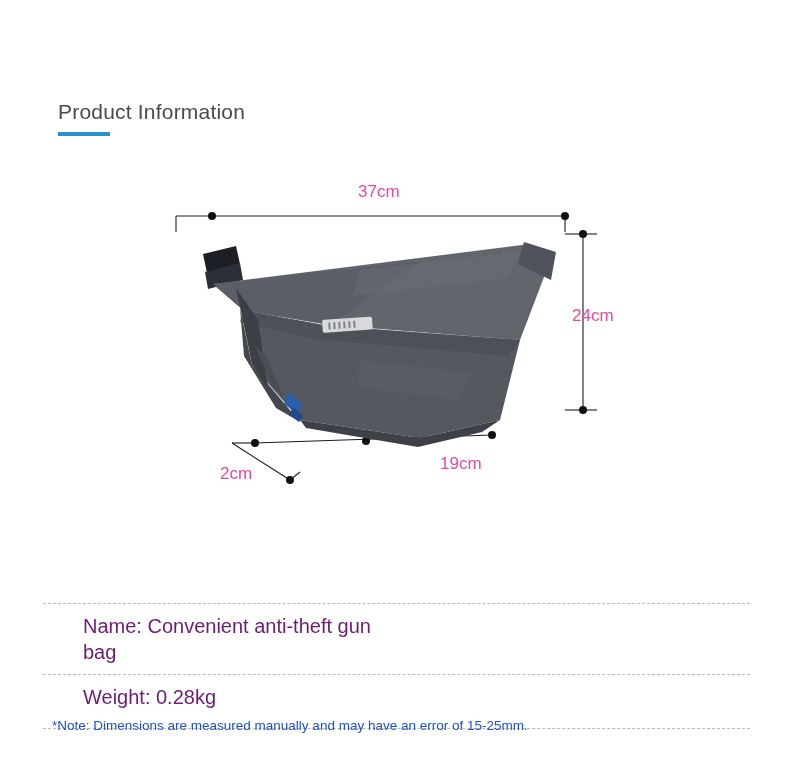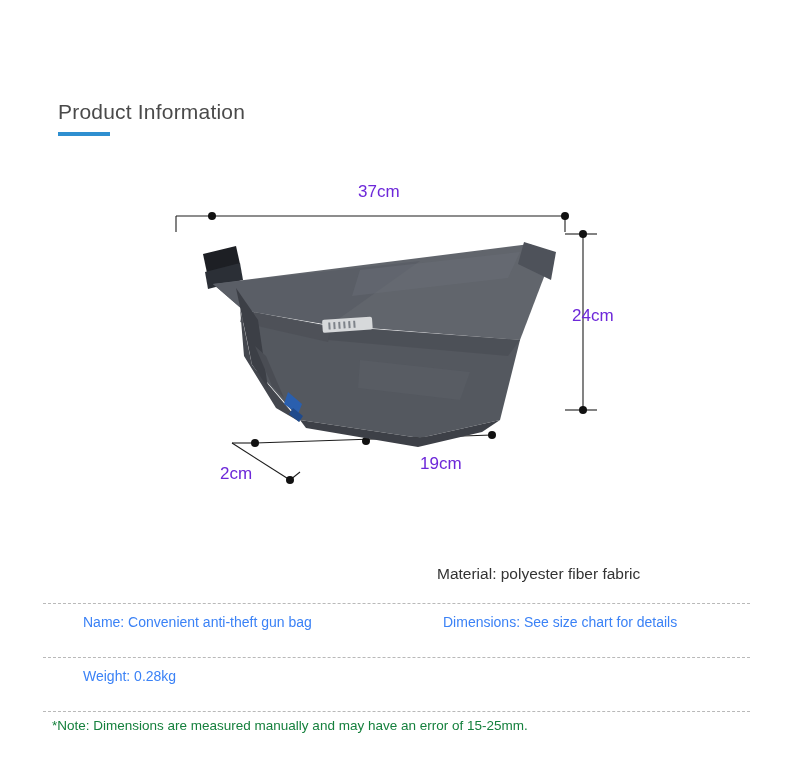--- a/index.html
+++ b/index.html
@@ -49,26 +49,26 @@
     height: 380px;
   }
   .diagram svg {
     position: absolute;
     left: 0;
     top: 0;
   }
   .dim-label {
     position: absolute;
     font-size: 17px;
-    color: #6d28d9;
+    color: #ec4899;
     white-space: nowrap;
   }
   .dim-top   { left: 358px; top: 22px; }
   .dim-right { left: 572px; top: 146px; }
-  .dim-bot   { left: 420px; top: 294px; }
+  .dim-bot   { left: 440px; top: 294px; }
   .dim-left  { left: 220px; top: 304px; }
 
   
   .material-line {
     position: absolute;
     left: 437px;
     top: 565px;
     font-size: 15.5px;
     color: #333333;
     white-space: nowrap;
@@ -84,33 +84,33 @@
     display: flex;
     align-items: flex-start;
     border-top: 1px dashed #b9b9b9;
     padding: 10px 0 9px 0;
     min-height: 34px;
   }
   .spec-row.last {
     border-bottom: 1px dashed #b9b9b9;
   }
   .spec-cell {
-    font-size: 14px;
-    color: #3b82f6;
+    font-size: 20px;
+    color: #701a75;
     line-height: 1.28;
   }
   .spec-cell.left  { width: 350px; padding-left: 40px; box-sizing: border-box; }
   .spec-cell.right { width: 357px; padding-left: 50px; box-sizing: border-box; }
 
   .note {
     position: absolute;
     left: 52px;
     top: 718px;
     font-size: 13.5px;
-    color: #15803d;
+    color: #1d4ed8;
     white-space: nowrap;
   }
 </style>
 </head>
 <body>
 
 <div class="page">
 
   <div class="header">
     <div class="header-title">Product Information</div>
@@ -193,26 +193,24 @@
         <path d="M360 200 L470 212 L460 240 L358 228 Z" fill="#5c6068" opacity="0.5"></path>
       </g>
     </svg>
 
     <div class="dim-label dim-top">37cm</div>
     <div class="dim-label dim-right">24cm</div>
     <div class="dim-label dim-bot">19cm</div>
     <div class="dim-label dim-left">2cm</div>
   </div>
 
-  <div class="material-line">Material: polyester fiber fabric</div>
 
   <div class="spec-table">
     <div class="spec-row">
       <div class="spec-cell left">Name: Convenient anti-theft gun bag</div>
-      <div class="spec-cell right">Dimensions: See size chart for details</div>
     </div>
     <div class="spec-row last">
       <div class="spec-cell left">Weight: 0.28kg</div>
     </div>
   </div>
 
   <div class="note">*Note: Dimensions are measured manually and may have an error of 15-25mm.</div>
 
 </div>
 

